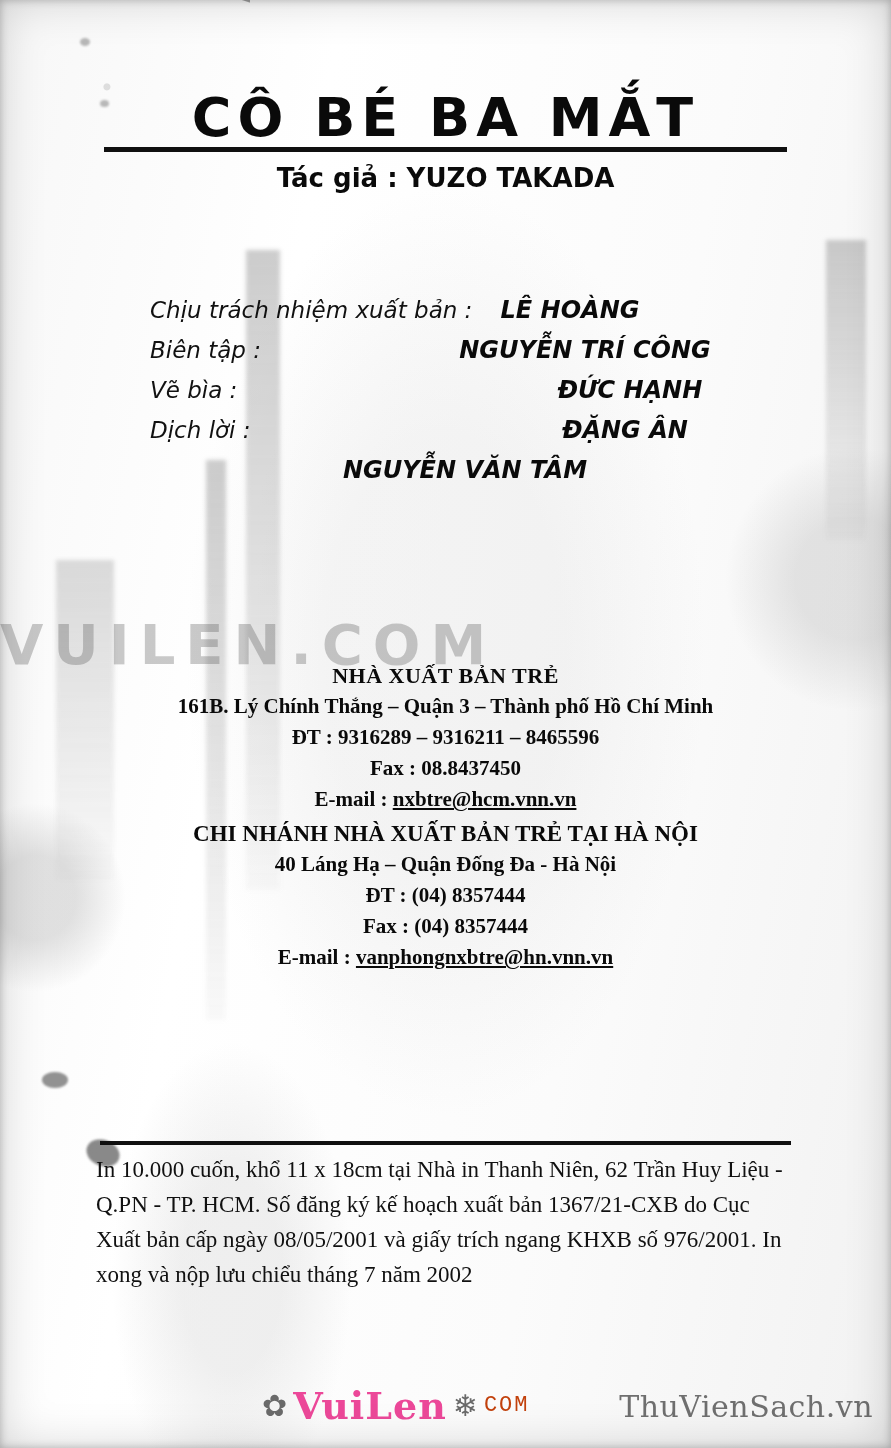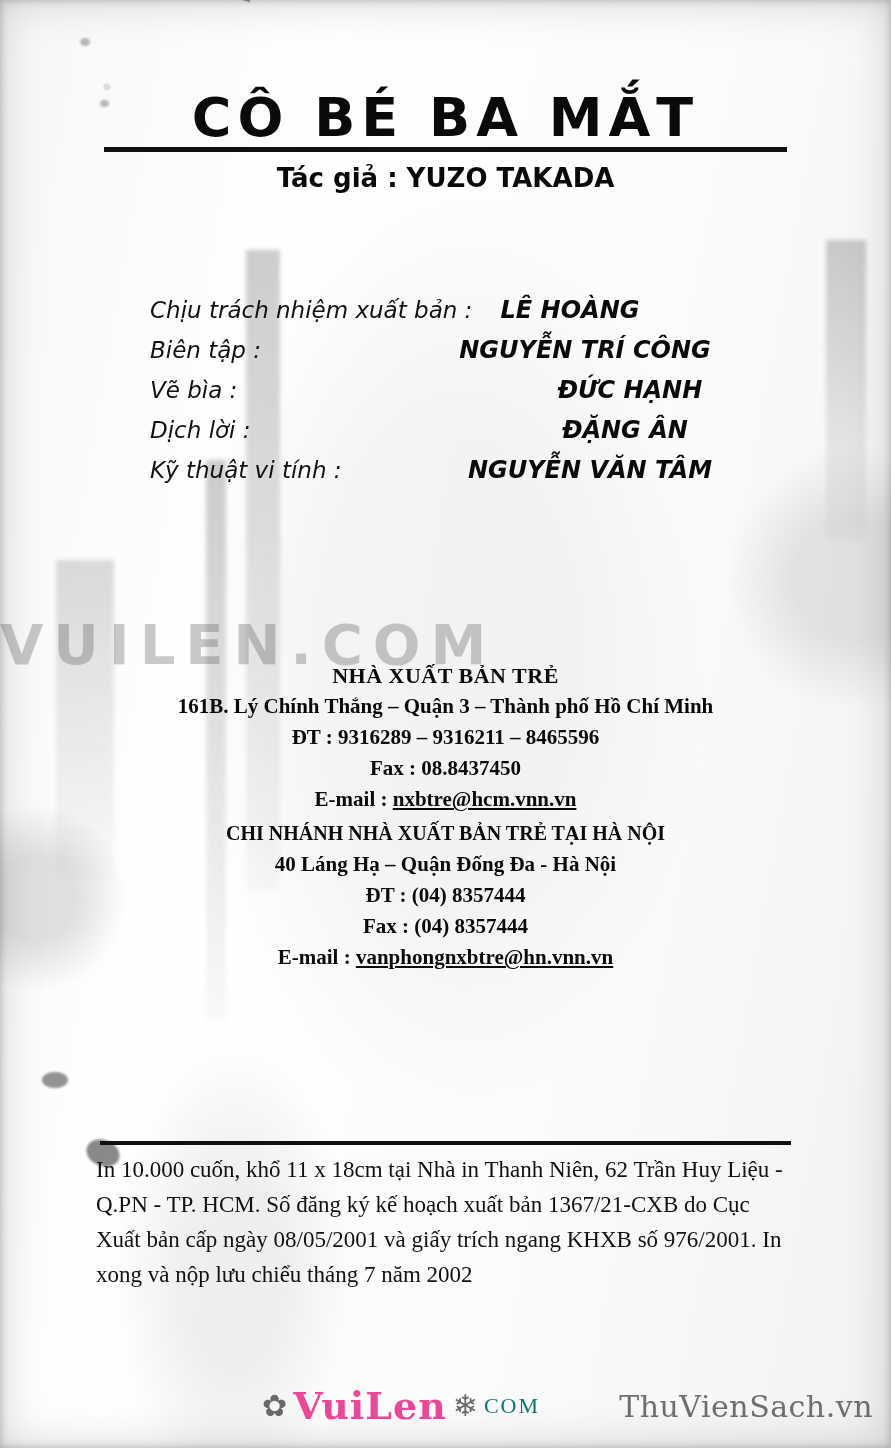--- a/index.html
+++ b/index.html
@@ -134,21 +134,21 @@
   .pub-line {
     font-size: 21px;
     line-height: 31px;
     font-weight: bold;
     white-space: nowrap;
   }
   .pub-line.reg {
     font-weight: bold;
   }
   .pub-line.name { font-size: 22px; letter-spacing: 0.5px; }
-  .pub-line.branch { font-size: 20px; margin-top: 3px; }
+  .pub-line.branch { font-size: 23px; margin-top: 3px; }
   .mail-link {
     text-decoration: underline;
     text-underline-offset: 2px;
   }
 
   .bottom-rule {
     position: absolute;
     left: 100px; right: 100px;
     top: 1141px;
     height: 4px;
@@ -186,23 +186,23 @@
     color: #6a6a6a;
   }
   .vuilen-text {
     font-family: "DejaVu Serif", serif;
     font-size: 38px;
     font-weight: bold;
     color: #ec4899;
     letter-spacing: 1px;
   }
   .vuilen-dom {
-    font-family: Liberation Serif, serif;
+    font-family: Liberation Mono, monospace;
     font-size: 22px;
-    color: #0f766e;
+    color: #c2410c;
     letter-spacing: 2px;
   }
   .tvs {
     position: absolute;
     right: 18px;
     bottom: 14px;
     font-family: "DejaVu Serif", serif;
     font-size: 30px;
     color: #6f6f6f;
     letter-spacing: 0.5px;
@@ -258,21 +258,20 @@
       </div>
       <div class="credit-row c3">
         <span class="credit-label">Vẽ bìa :</span>
         <span class="credit-value">ĐỨC HẠNH</span>
       </div>
       <div class="credit-row c2">
         <span class="credit-label">Dịch lời :</span>
         <span class="credit-value">ĐẶNG ÂN</span>
       </div>
       <div class="credit-row c4">
-        <span class="credit-label">Kỹ thuật vi tính :</span>
         <span class="credit-value">NGUYỄN VĂN TÂM</span>
       </div>
     </div>
 
     <div class="publisher">
       <div class="pub-line name">NHÀ XUẤT BẢN TRẺ</div>
       <div class="pub-line reg">161B. Lý Chính Thắng – Quận 3 – Thành phố Hồ Chí Minh</div>
       <div class="pub-line reg">ĐT : 9316289 – 9316211 – 8465596</div>
       <div class="pub-line reg">Fax : 08.8437450</div>
       <div class="pub-line reg">

